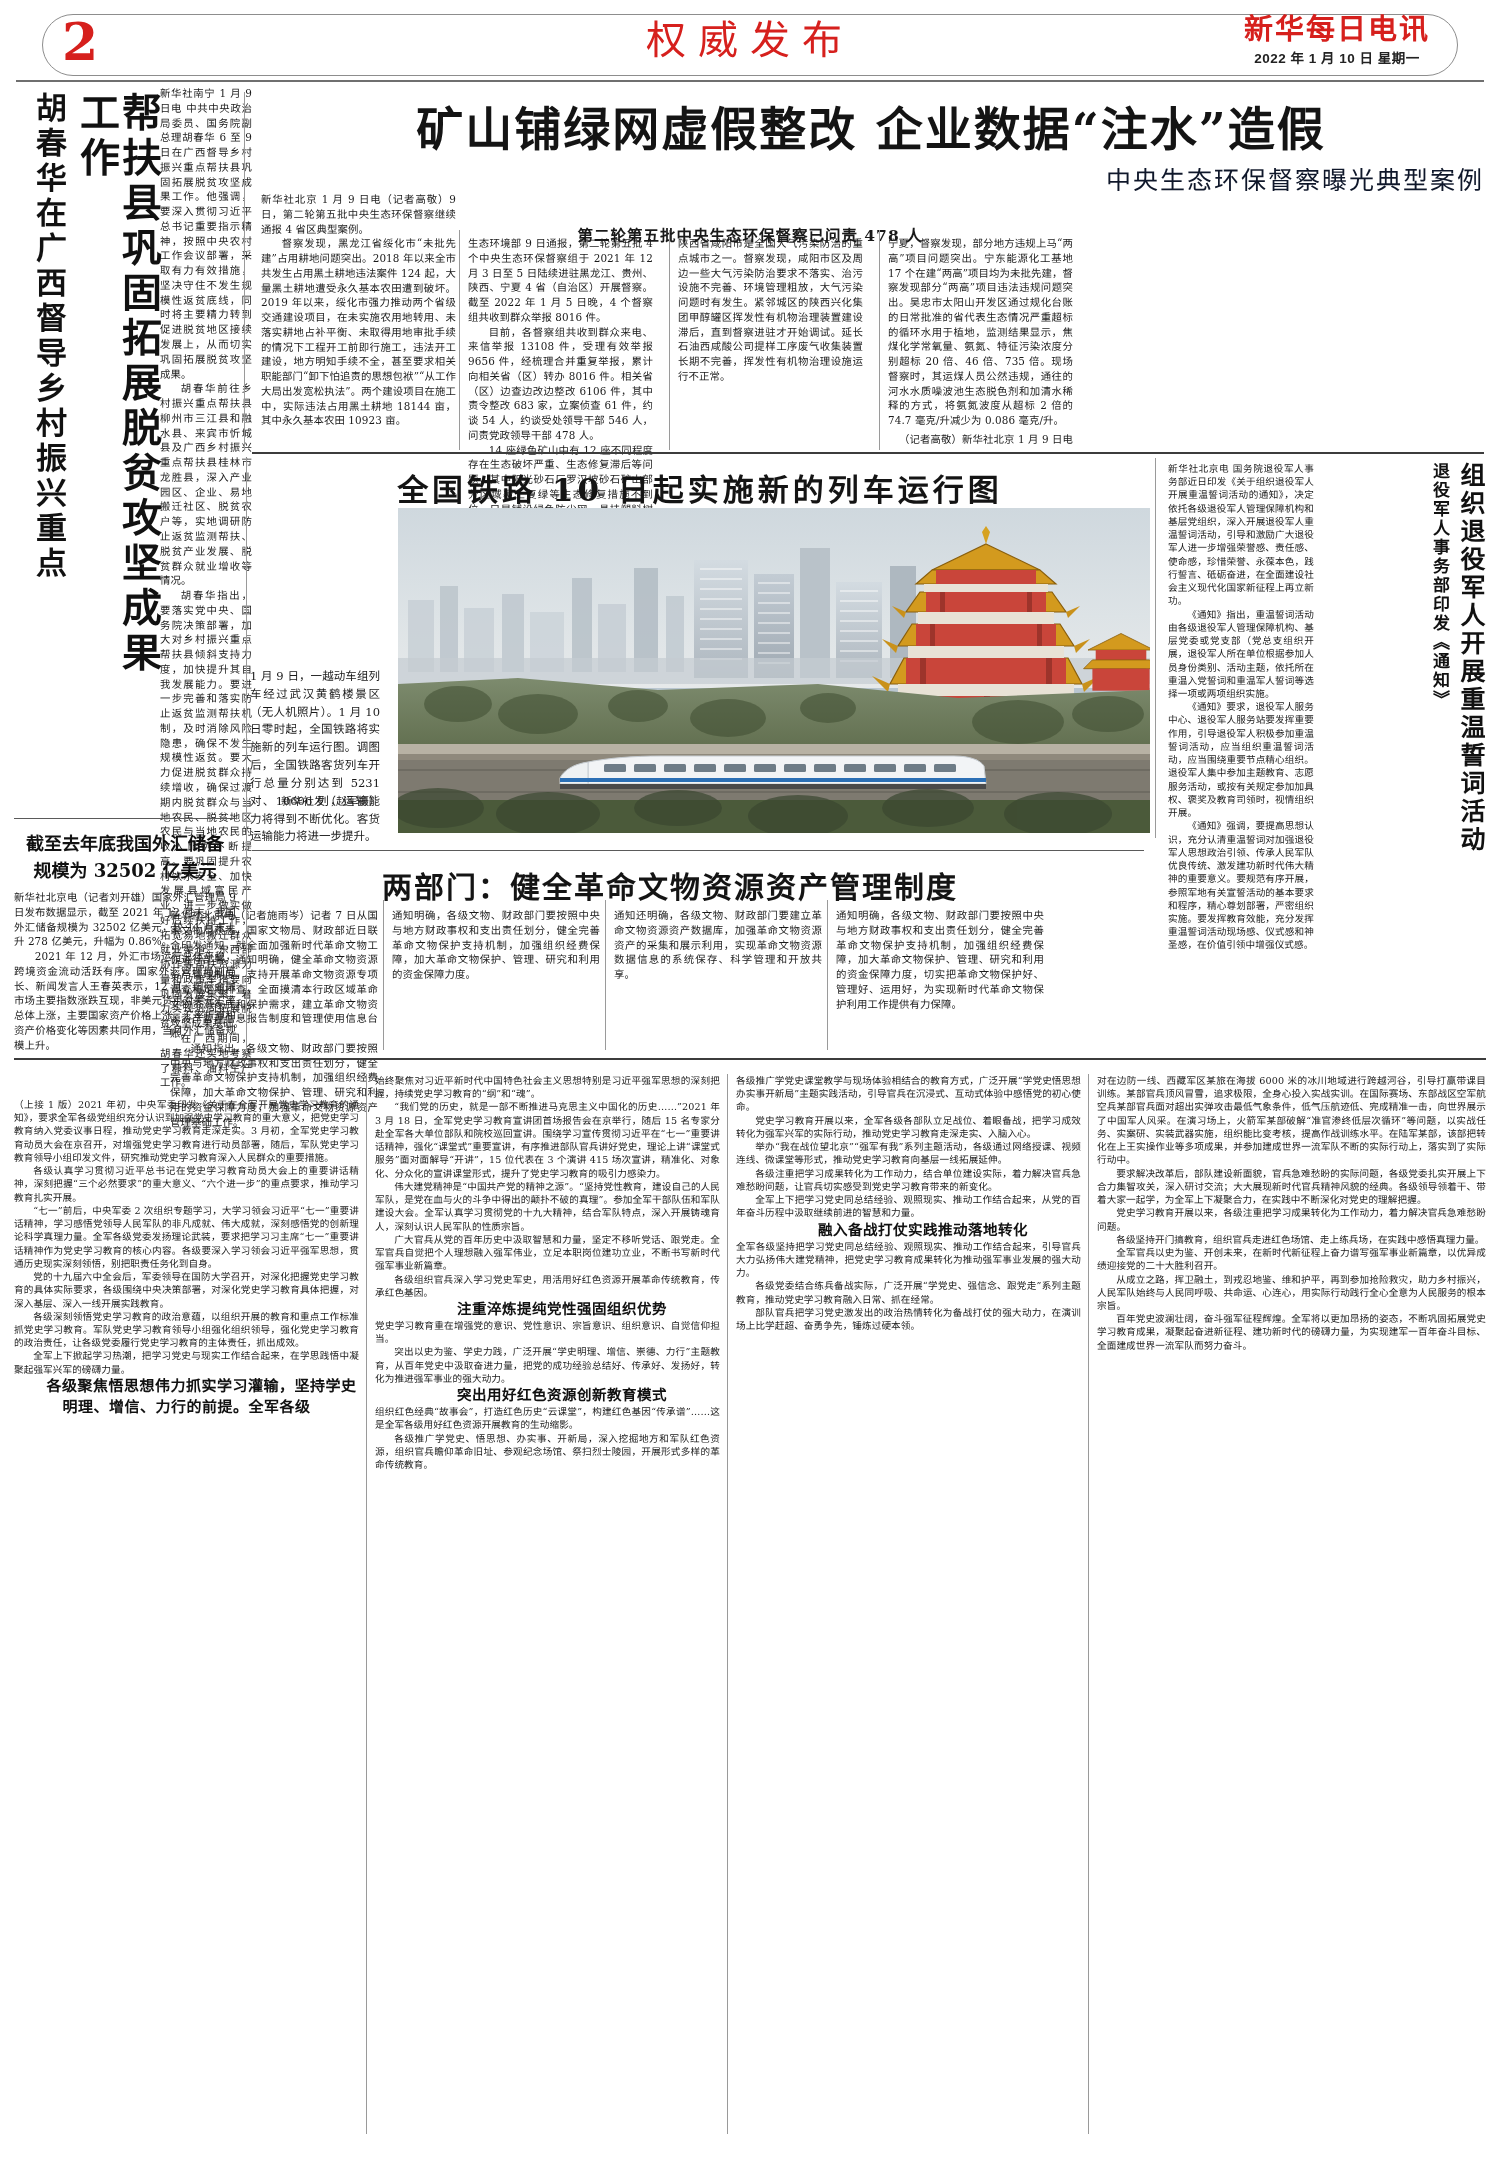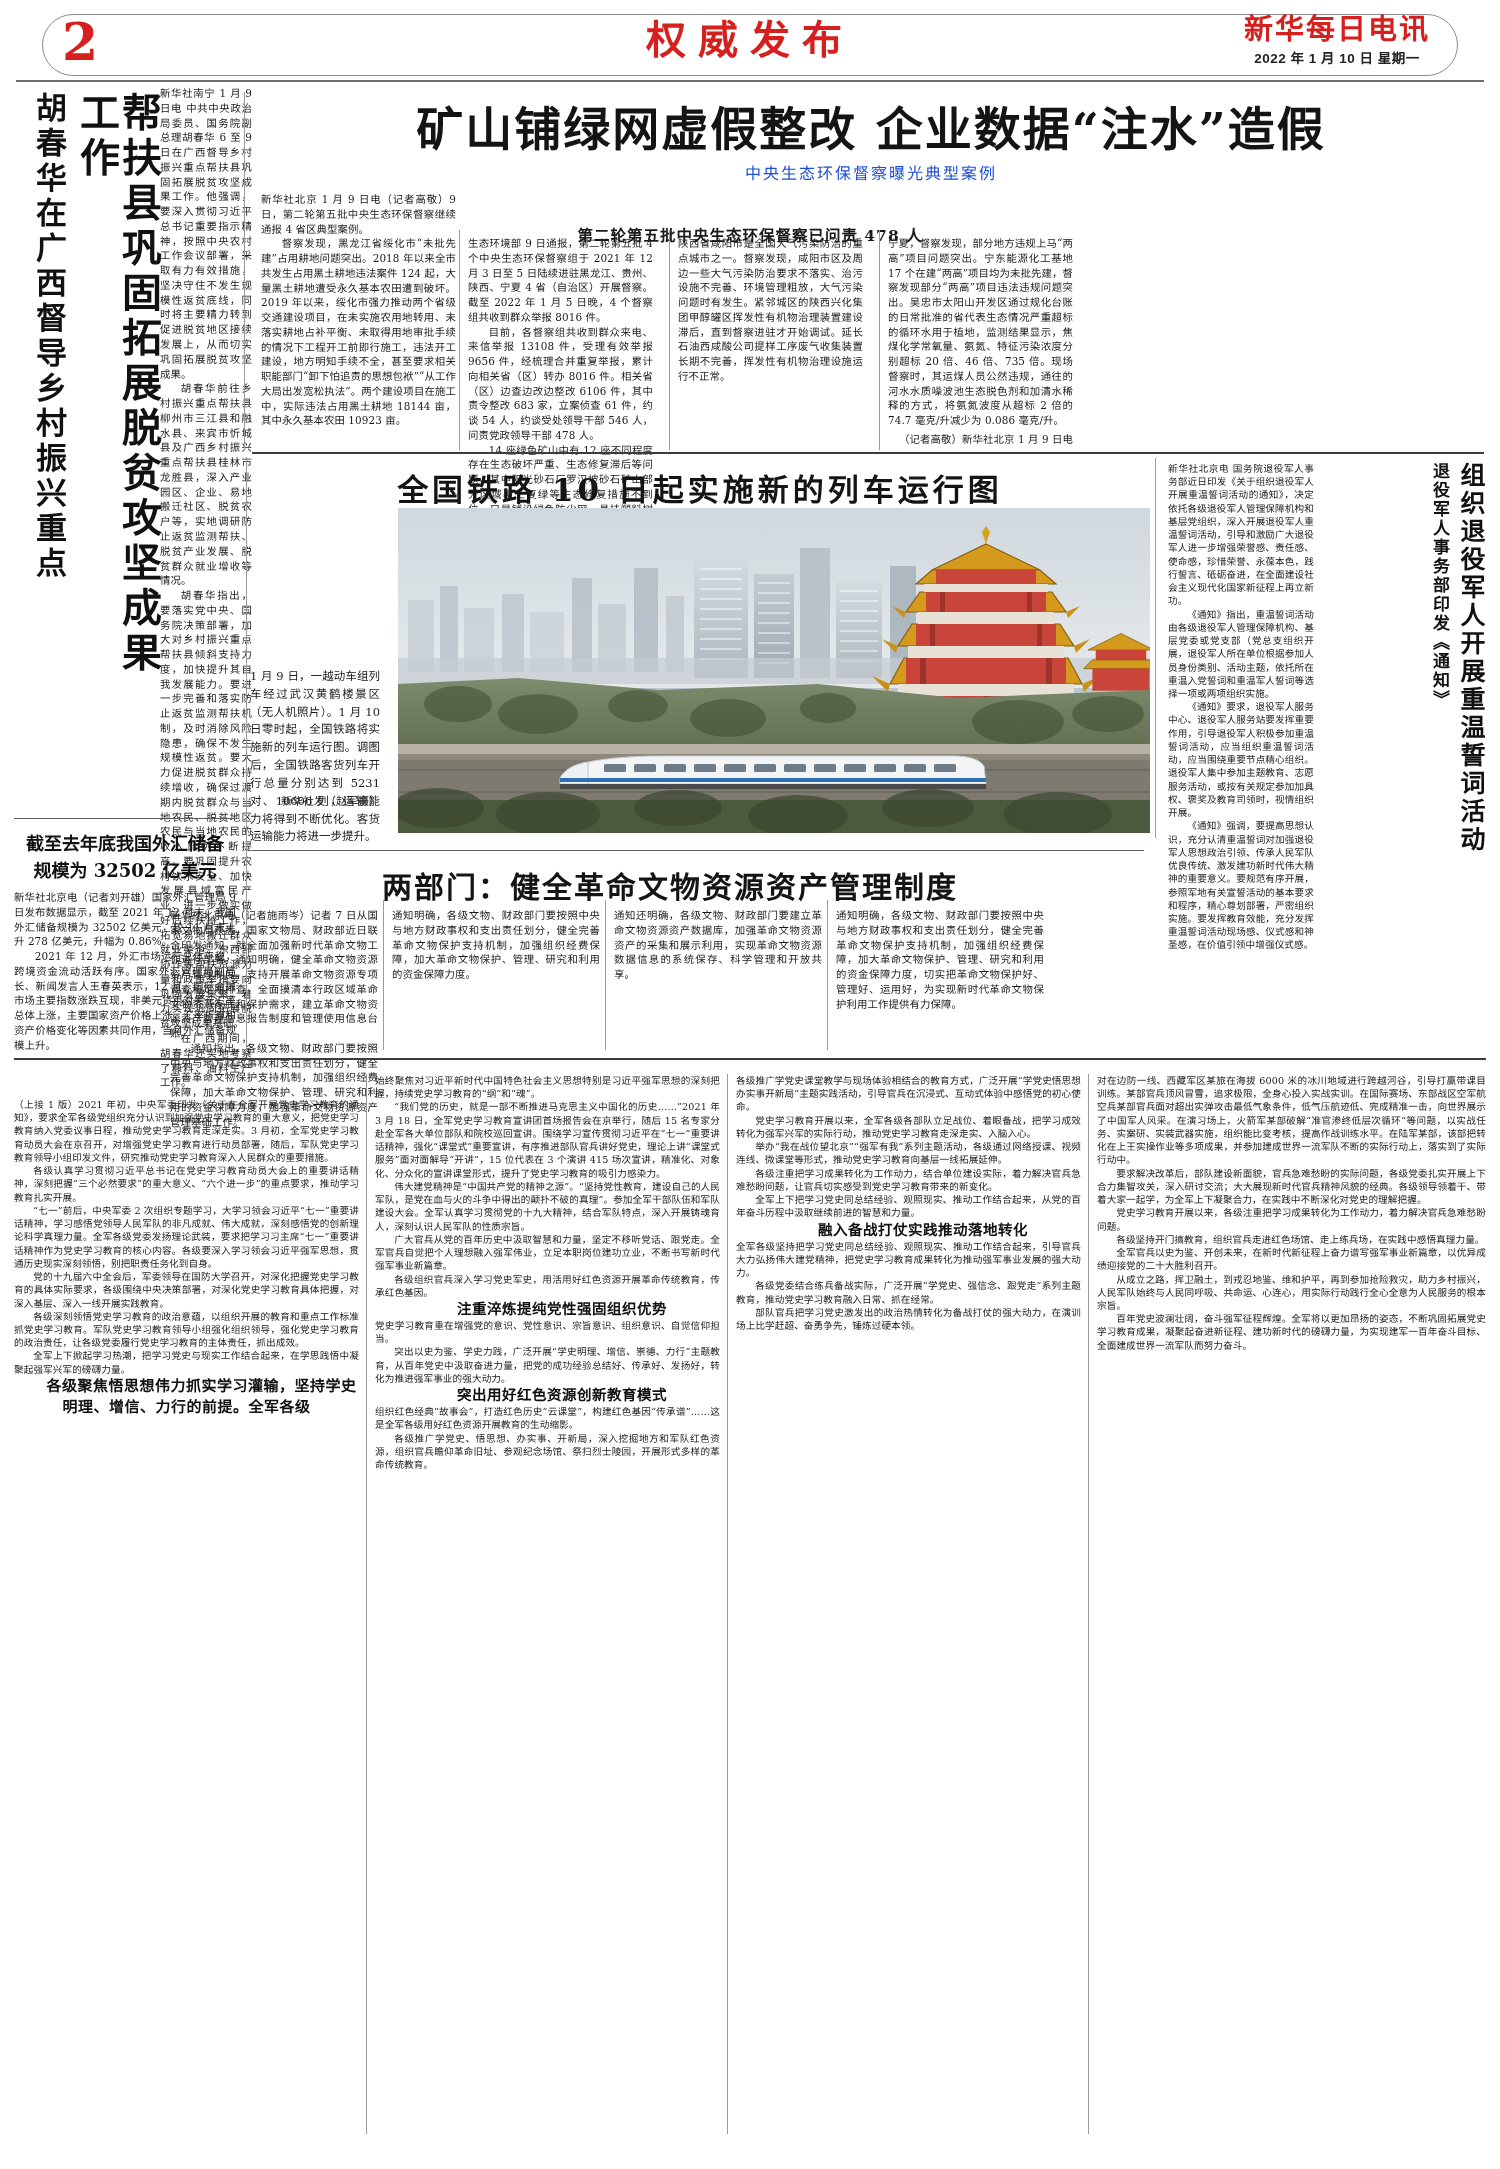--- a/index.html
+++ b/index.html
@@ -46,21 +46,21 @@
     line-height: 1;
   }
   .section-title {
     position: absolute;
     left: 0;
     right: 0;
     top: 20px;
     text-align: center;
     font-family: "DejaVu Serif", "Liberation Serif", serif;
     font-size: 40px;
-    font-weight: bold;
+    font-weight: normal;
     color: #d6201d;
     letter-spacing: 12px;
     line-height: 1;
   }
   .masthead-brand {
     position: absolute;
     right: 38px;
     top: 14px;
     width: 250px;
     text-align: center;
@@ -155,25 +155,25 @@
     letter-spacing: 2px;
     color: #141414;
     line-height: 1.1;
     white-space: nowrap;
   }
   .headline-sub {
     position: absolute;
     left: 258px;
     top: 160px;
     width: 1226px;
-    text-align: center;
+    text-align: right;
     font-family: "Liberation Sans", "DejaVu Sans", sans-serif;
-    font-size: 16px;
+    font-size: 25px;
     letter-spacing: 2px;
-    color: #1d4ed8;
+    color: #0f172a;
   }
   .headline-kicker {
     position: absolute;
     left: 470px;
     top: 204px;
     width: 560px;
     text-align: center;
     font-family: "DejaVu Serif", "Liberation Serif", serif;
     font-size: 15.5px;
     font-weight: bold;

